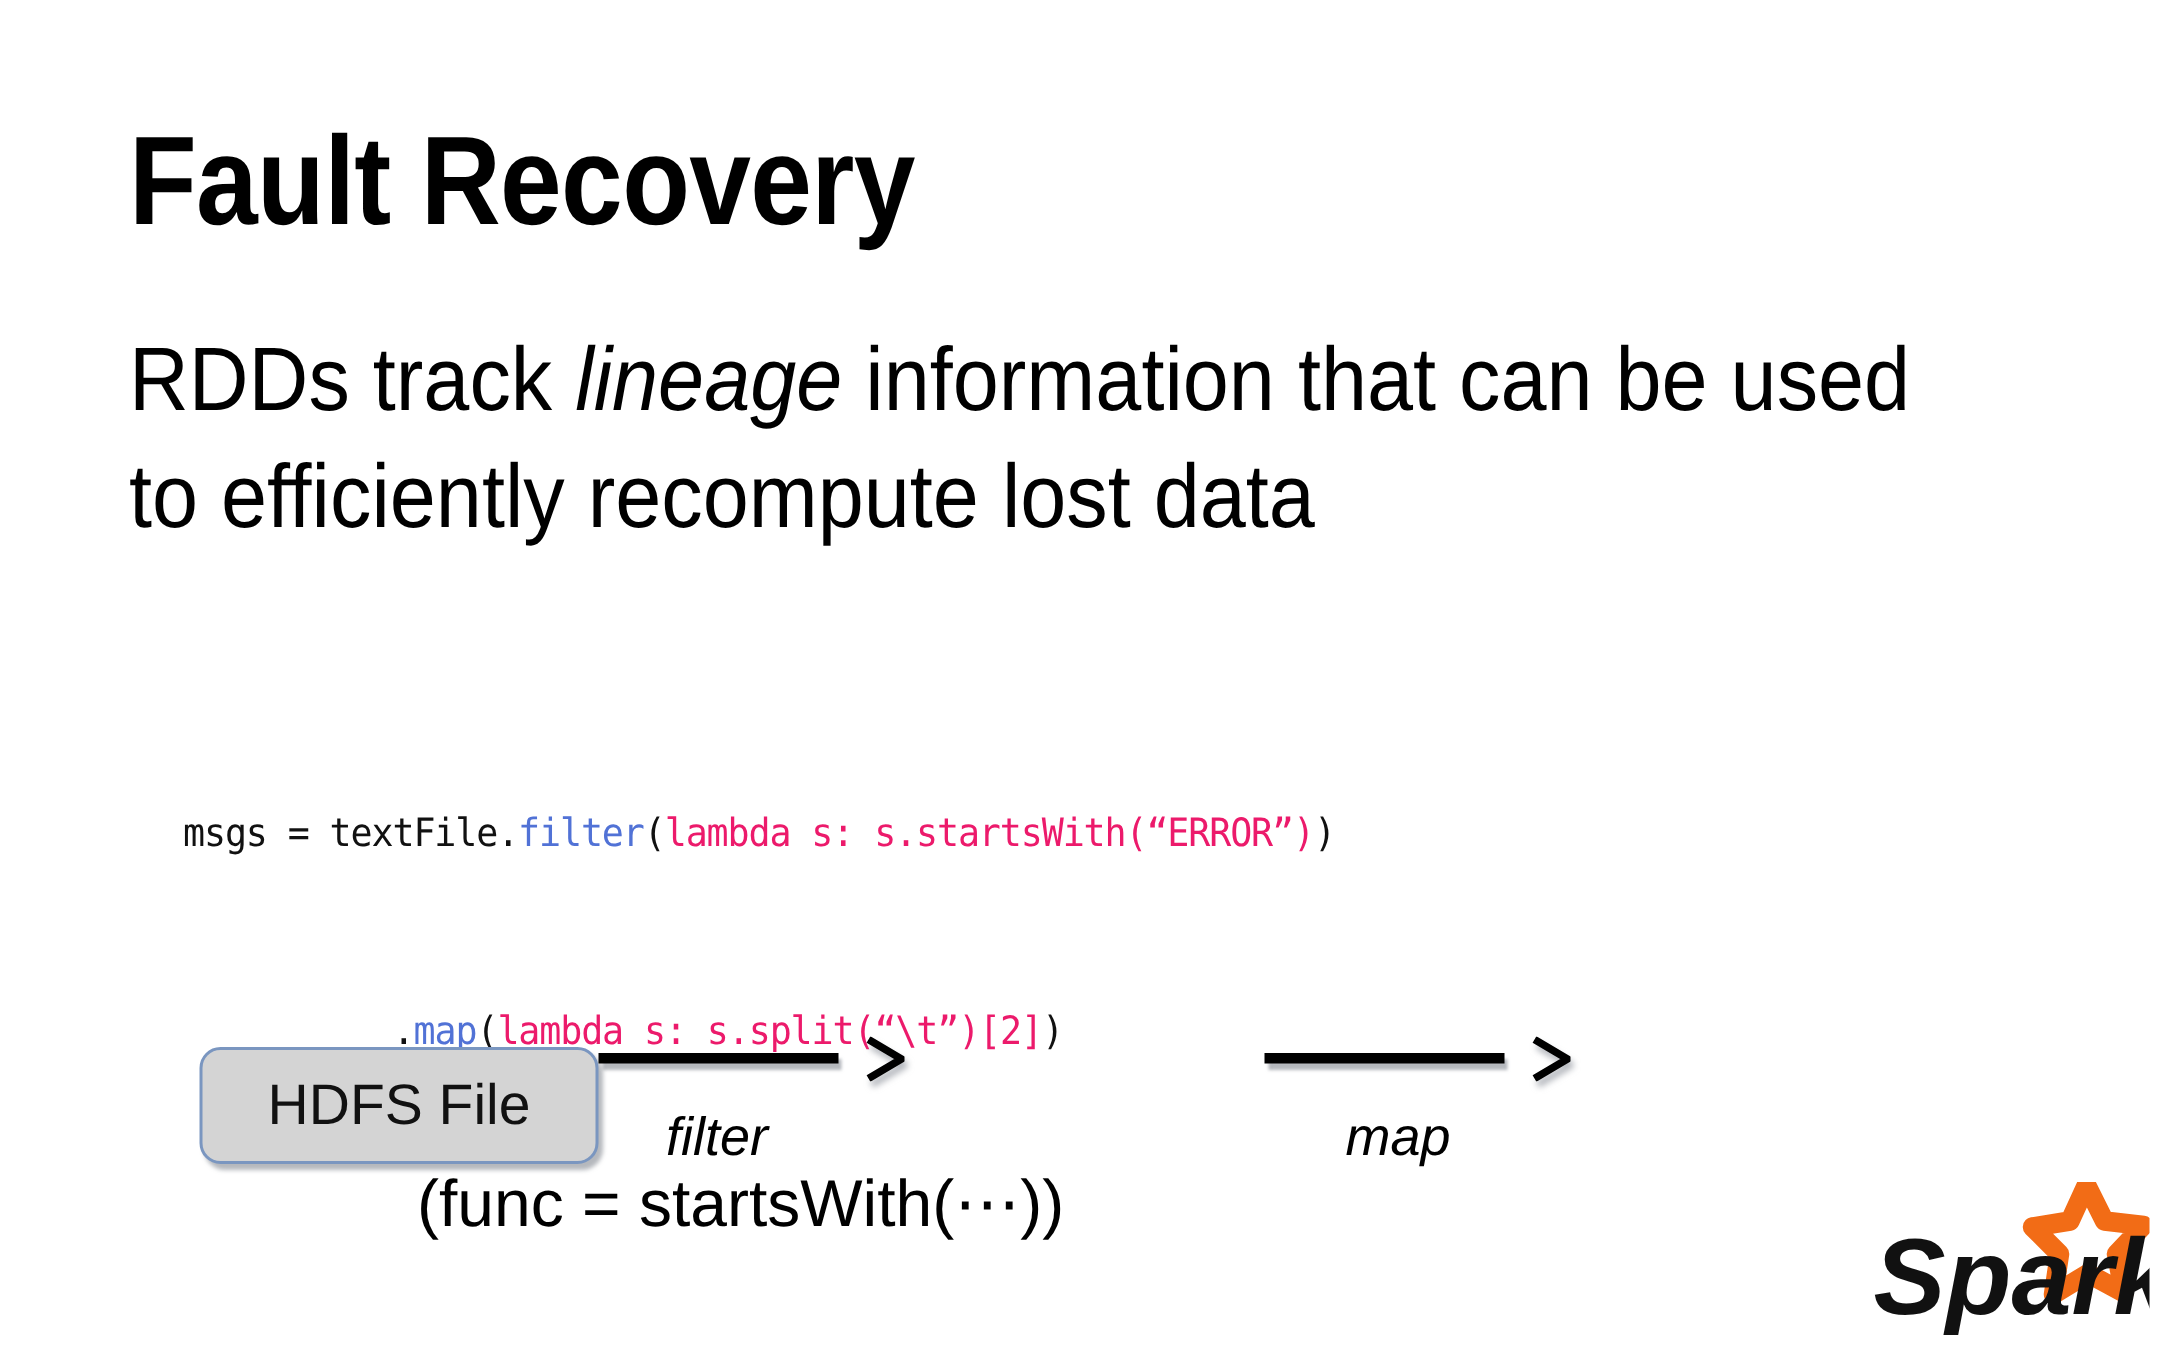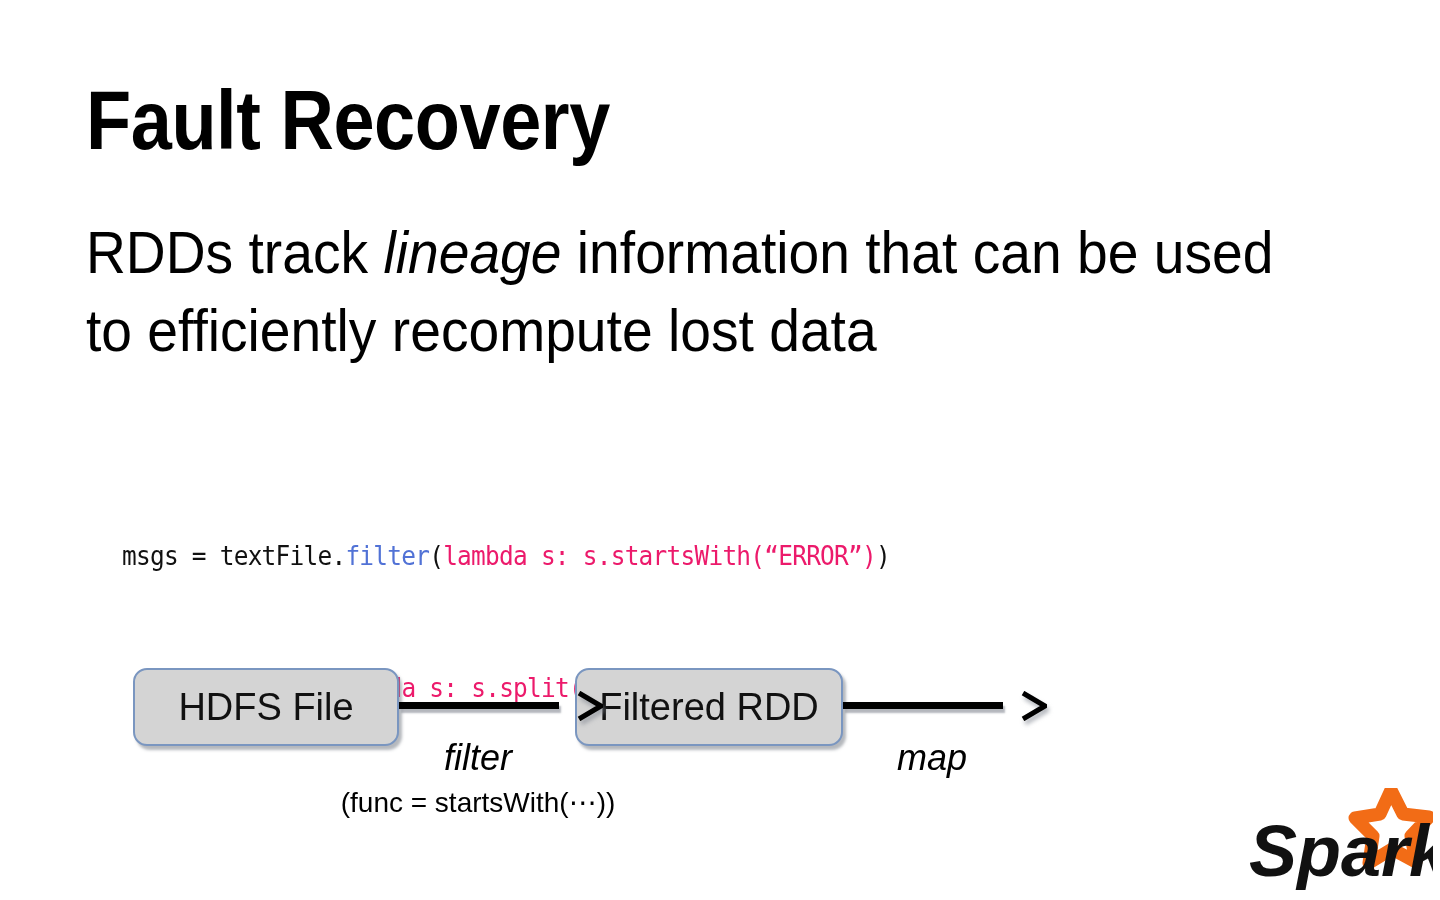--- a/index.html
+++ b/index.html
@@ -80,20 +80,21 @@
     position: absolute;
     box-sizing: border-box;
     height: 78px;
     background: #d4d4d4;
     border: 2px solid #7a96c0;
     border-radius: 14px;
     box-shadow: 3px 4px 3px rgba(120,125,135,0.55);
     display: flex;
     align-items: center;
     justify-content: center;
+    margin-top: 30px;
   }
   .node-label {
     font-family: "Liberation Sans", sans-serif;
     font-size: 38px;
     color: #111111;
     white-space: nowrap;
   }
   #node-hdfs     { left: 133px;  top: 28px; width: 266px; }
   #node-filtered { left: 575px;  top: 28px; width: 268px; }
   #node-mapped   { left: 1019px; top: 28px; width: 266px; }
@@ -131,21 +132,21 @@
     color: #000000;
   }
   .edge-caption .op {
     display: block;
     font-style: italic;
     font-size: 36px;
     line-height: 44px;
   }
   .edge-caption .func {
     display: block;
-    font-size: 28px;
+    font-size: 44px;
     line-height: 46px;
     white-space: nowrap;
   }
   #caption-filter { left: 278px; top: 96px; width: 400px; }
   #caption-map    { left: 742px; top: 96px; width: 380px; }
 
   
   .spark-logo {
     position: absolute;
     left: 1245px;
@@ -166,23 +167,20 @@
   <span class="code-line"><span class="tok-plain">msgs = textFile.</span><span class="tok-method">filter</span><span class="tok-plain">(</span><span class="tok-lambda">lambda s: s.startsWith(“ERROR”)</span><span class="tok-plain">)</span></span>
   <span class="code-line"><span class="code-indent"></span><span class="tok-plain">.</span><span class="tok-method">map</span><span class="tok-plain">(</span><span class="tok-lambda">lambda s: s.split(“\t”)[2]</span><span class="tok-plain">)</span></span>
 </div>
 
 <div class="diagram">
 
   <div class="node-box" id="node-hdfs">
     <span class="node-label">HDFS File</span>
   </div>
 
-  <div class="node-box" id="node-filtered">
-    <span class="node-label">Filtered RDD</span>
-  </div>
 
 
   <div class="edge" id="edge-filter">
     <div class="edge-line"></div>
     <div class="edge-head">
       <svg width="26" height="30" viewBox="0 0 26 30">
         <path d="M2 2 L24 15 L2 28" fill="none" stroke="#000000" stroke-width="5" stroke-linecap="butt" stroke-linejoin="miter"></path>
       </svg>
     </div>
   </div>

